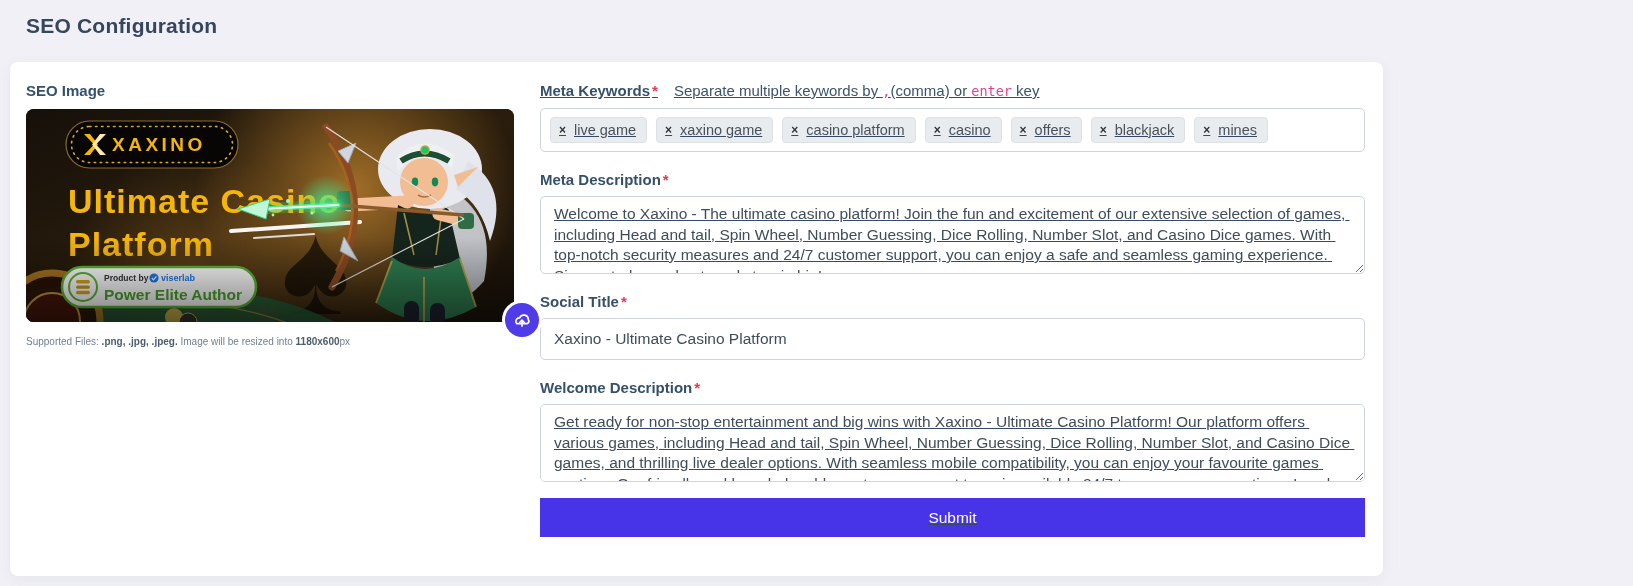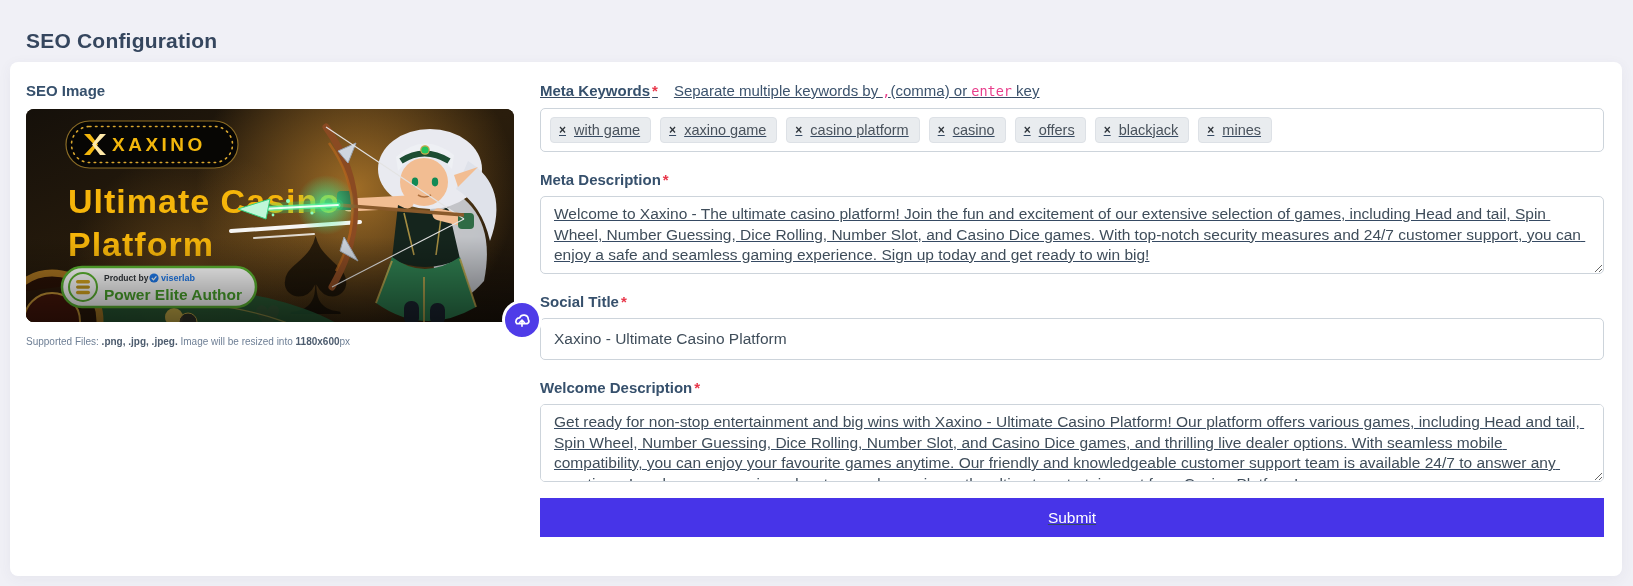--- a/index.html
+++ b/index.html
@@ -8,25 +8,24 @@
     width:1633px; height:586px; overflow:hidden;
     background:#f0f0f6;
     font-family:"Liberation Sans", sans-serif;
     color:#364a63;
     position:relative;
   }
   .page-title {
     padding:14px 0 0 26px;
     font-size:21px; font-weight:600; color:#35465e;
     letter-spacing:.2px;
-    margin-top:15px;
   }
   .card {
     position:absolute; left:10px; top:62px;
-    width:1612px; height:514px;
+    width:1373px; height:514px;
     background:#ffffff; border-radius:8px;
     box-shadow:0 3px 14px rgba(60,64,100,.06);
     padding:20px 18px 16px 16px;
     display:flex; gap:26px;
   }
   
   .left-col { flex:0 0 488px; width:488px; }
   .field-label { font-size:15px; font-weight:600; color:#36506c; }
   .req { color:#e8374a; margin-left:2px; font-weight:700; }
   .image-wrap { position:relative; margin-top:9px; width:488px; height:213px; }
@@ -238,21 +237,21 @@
       </span>
       <span class="kw-hint">
         <span>Separate multiple keywords by </span><span class="code">,</span><span>(comma) or </span><span class="code">enter</span><span> key</span>
       </span>
     </div>
 
     <div class="kw-box">
 
     <span class="tag">
         <span class="tag-x">×</span>
-        <span class="tag-label">with game</span>
+        <span class="tag-label">live game</span>
       </span>
         <span class="tag">
         <span class="tag-x">×</span>
         <span class="tag-label">xaxino game</span>
       </span>
         <span class="tag">
         <span class="tag-x">×</span>
         <span class="tag-label">casino platform</span>
       </span>
         <span class="tag">

